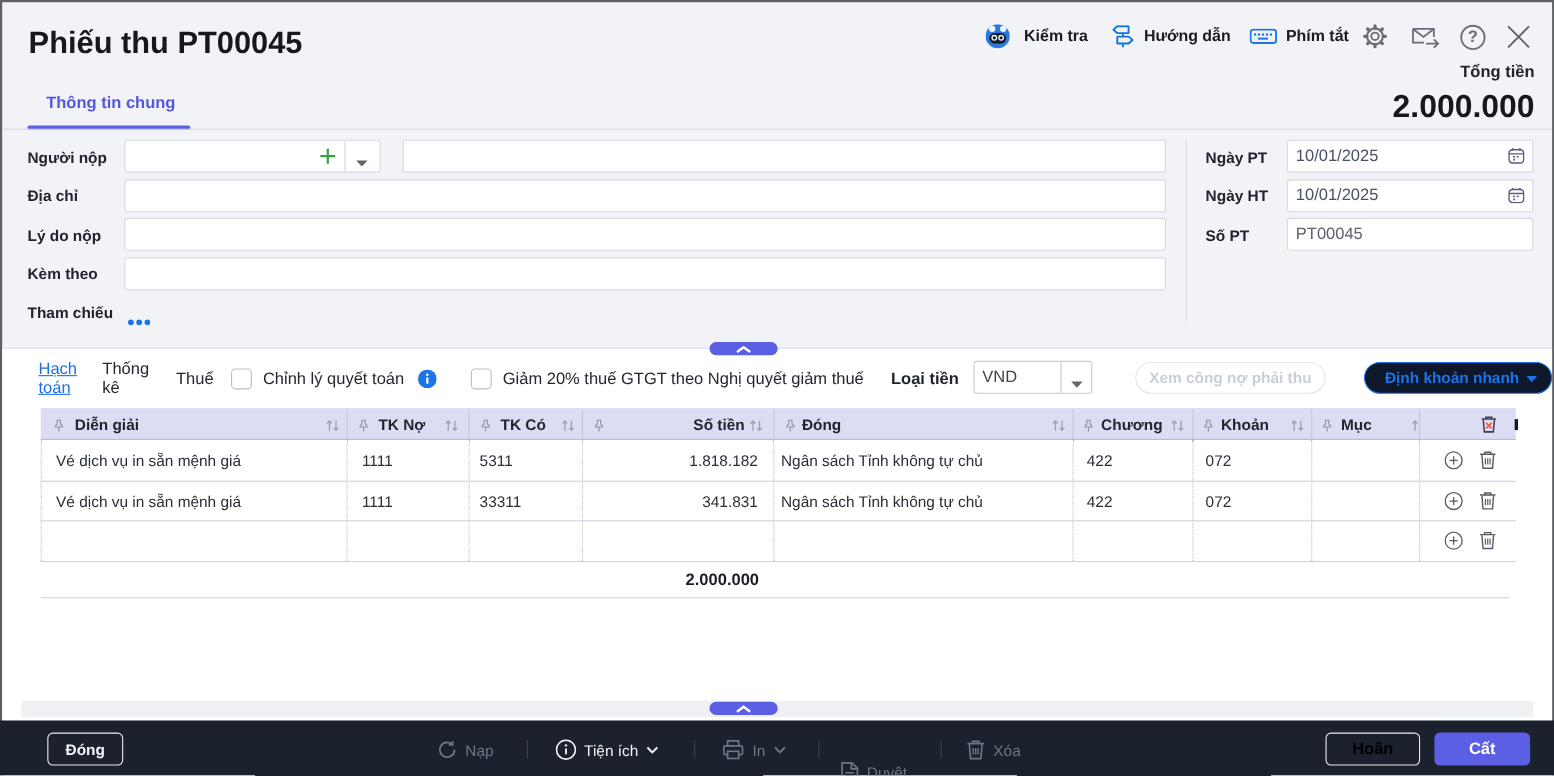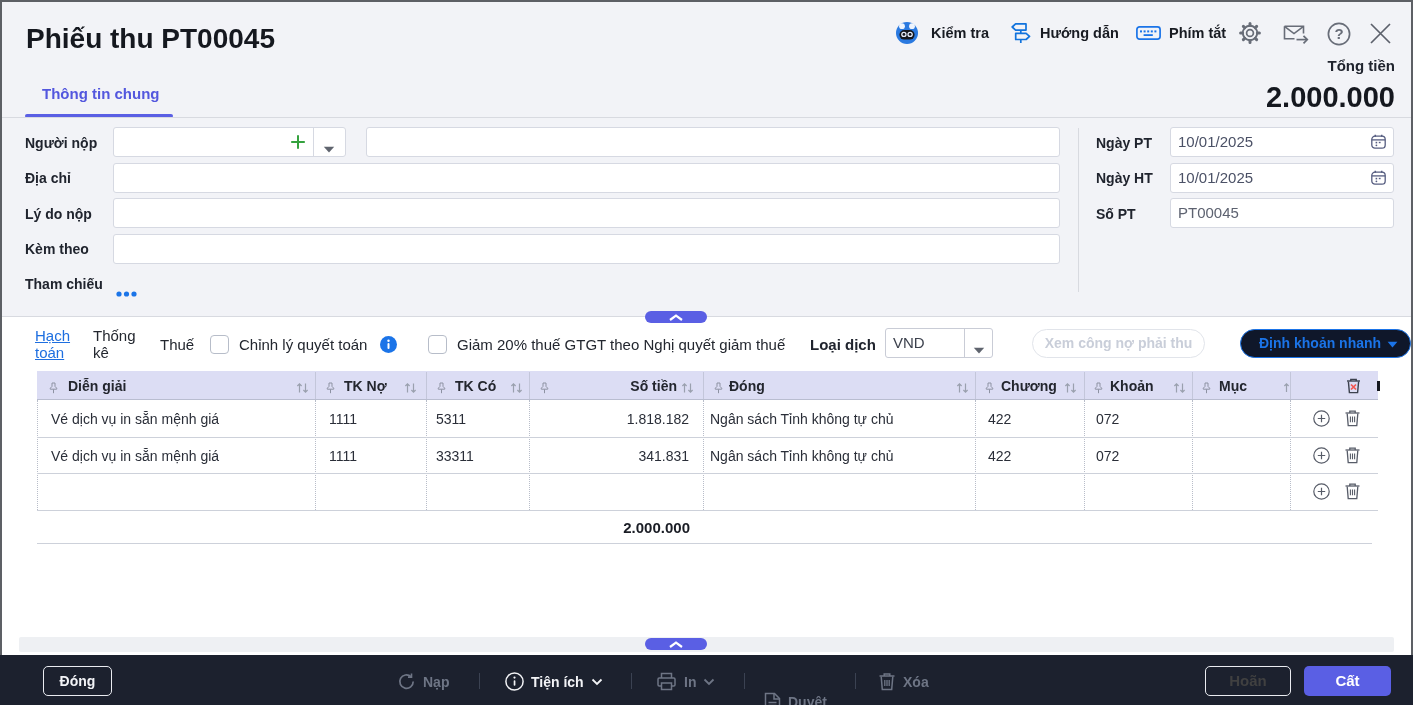--- a/index.html
+++ b/index.html
@@ -7,21 +7,21 @@
   body { font-family:"Liberation Sans", sans-serif; background:#f2f3f7; position:relative; }
   .abs { position:absolute; }
   .lbl { position:absolute; font-weight:700; font-size:14px; color:#20242e; }
   .inp { position:absolute; background:#fff; border:1px solid #d6d9e2; border-radius:3px; height:30px; }
   .hline { position:absolute; background:#d8dae0; height:1px; }
   .vline { position:absolute; background:#d8dae0; width:1px; }
   .pill-toggle { position:absolute; width:62px; height:12px; background:#5a5fe4; border-radius:6px; display:flex; align-items:center; justify-content:center; }
   .cell { position:absolute; font-size:14px; color:#2a2e38; }
   .dotline { position:absolute; width:0; border-left:1px dotted #b8bdc9; }
   .rowline { position:absolute; height:1px; background:#cdd1da; }
-  .botlbl { position:absolute; display:flex; align-items:center; gap:7px; font-size:14px; font-weight:700; }
+  .botlbl { position:absolute; display:flex; align-items:center; gap:7px; font-size:14px; font-weight:400; }
   .sep { position:absolute; width:1px; height:16px; background:#3b4252; top:673px; }
   .hsep { top:372px; width:1px; height:27px; background:#c3c6da; }
   .hlabel { position:absolute; top:378px; font-size:14px; font-weight:700; color:#23262e; }
   .pin { position:absolute; top:380px; width:9px; height:12px; }
   .sort { position:absolute; top:380px; width:13px; height:12px; }
   .rowplus { position:absolute; left:1313px; width:17px; height:17px; }
   .rowtrash { position:absolute; left:1344px; width:17px; height:18px; }
 </style>
 </head>
 <body>
@@ -207,21 +207,21 @@
 <div class="abs" style="left:239px;top:336px;font-size:15px;color:#23272f;">Chỉnh lý quyết toán</div>
 <div class="abs" style="left:380px;top:336px;">
 <svg width="17" height="17" viewBox="0 0 17 17">
       <circle cx="8.5" cy="8.5" r="8.5" fill="#1b74e8"></circle>
       <rect x="7.5" y="7" width="2" height="6" rx="1" fill="#fff"></rect>
       <circle cx="8.5" cy="4.7" r="1.2" fill="#fff"></circle>
     </svg>
 </div>
 <div class="abs" style="left:428px;top:334.5px;width:19px;height:19px;background:#fff;border:1px solid #b7bdc9;border-radius:4px;"></div>
 <div class="abs" style="left:457px;top:336px;font-size:15px;color:#23272f;">Giảm 20% thuế GTGT theo Nghị quyết giảm thuế</div>
-<div class="abs" style="left:810px;top:336px;font-size:15px;font-weight:700;color:#20242e;">Loại dịch</div>
+<div class="abs" style="left:810px;top:336px;font-size:15px;font-weight:700;color:#20242e;">Loại tiền</div>
 <div class="abs" style="left:885px;top:328px;width:108px;height:30px;background:#fff;border:1px solid #c9ccd6;border-radius:3px;"></div>
 <div class="abs" style="left:893px;top:334px;font-size:15px;color:#3c414d;">VND</div>
 <div class="abs" style="left:964px;top:329px;width:1px;height:28px;background:#c9ccd6;"></div>
 <div class="abs" style="left:973px;top:340px;">
 <svg width="12" height="7" viewBox="0 0 12 7">
       <path d="M0.8 0.8h10.4L6 6.4z" fill="#5f646e"></path>
     </svg>
 </div>
 <div class="abs" style="left:1032px;top:329px;width:173px;height:29px;border:1px solid #e1e4ea;border-radius:14.5px;text-align:center;line-height:27px;font-size:14px;font-weight:700;color:#c9ced9;">Xem công nợ phải thu</div>
 <div class="abs" style="left:1240px;top:329px;width:171px;height:29px;border:1px solid #1b74e8;border-radius:14.5px;background:#0f172a;">
@@ -418,14 +418,14 @@
 <div class="botlbl" style="left:878px;top:672px;color:#6e7585;">
 <svg width="18" height="19" viewBox="0 0 18 19" fill="none" stroke="#6e7585" stroke-width="1.5">
       <path d="M1.5 4h15"></path>
       <path d="M6.2 4V2h5.6v2"></path>
       <path d="M3.2 4.6l1.1 13h9.4l1.1-13"></path>
       <path d="M6.8 8v6M9 8v6M11.2 8v6" stroke-width="1.3"></path>
     </svg>
 <span>Xóa</span>
 </div>
 
-<div class="abs" style="left:1205px;top:666px;width:86px;height:30px;border:1px solid #e9ebf0;border-radius:5px;color:#404040;font-size:15px;font-weight:700;text-align:center;line-height:28px;">Hoãn</div>
+<div class="abs" style="left:1205px;top:666px;width:86px;height:30px;border:1px solid #e9ebf0;border-radius:5px;color:#000000;font-size:15px;font-weight:700;text-align:center;line-height:28px;">Hoãn</div>
 <div class="abs" style="left:1304px;top:666px;width:87px;height:30px;background:#5a5fe4;border-radius:5px;color:#fff;font-size:15px;font-weight:700;text-align:center;line-height:30px;">Cất</div>
 
 </body></html>

